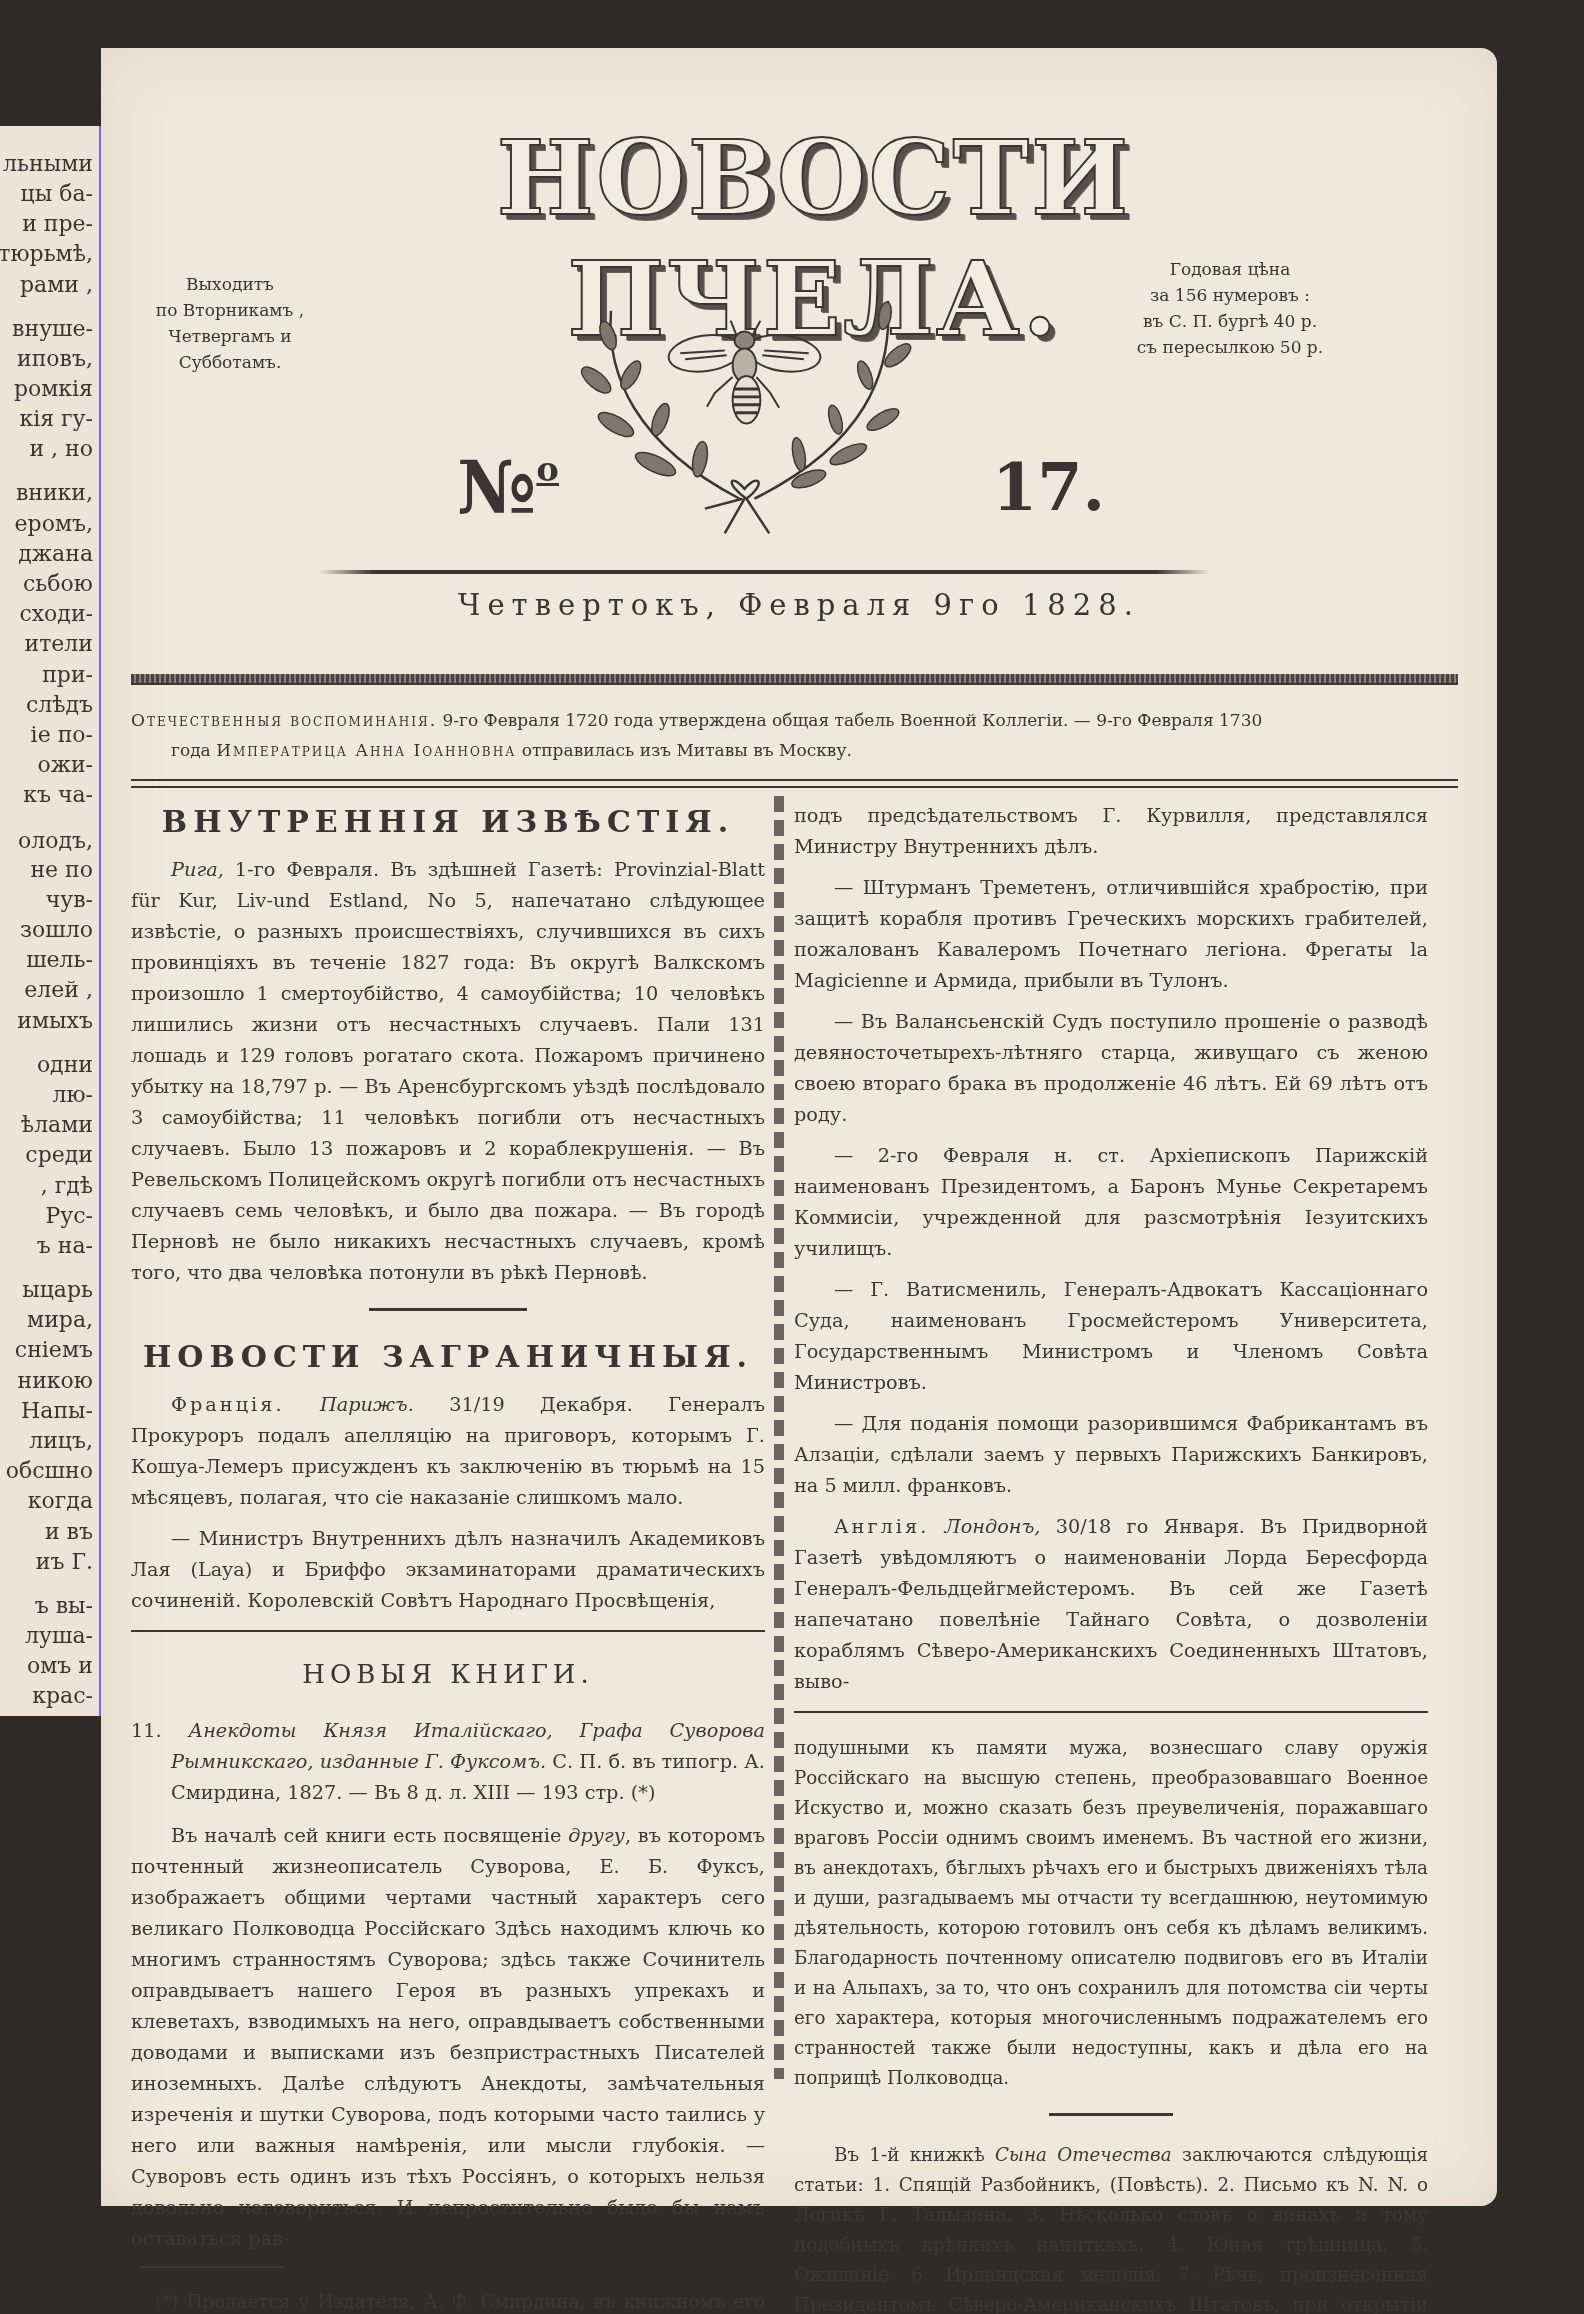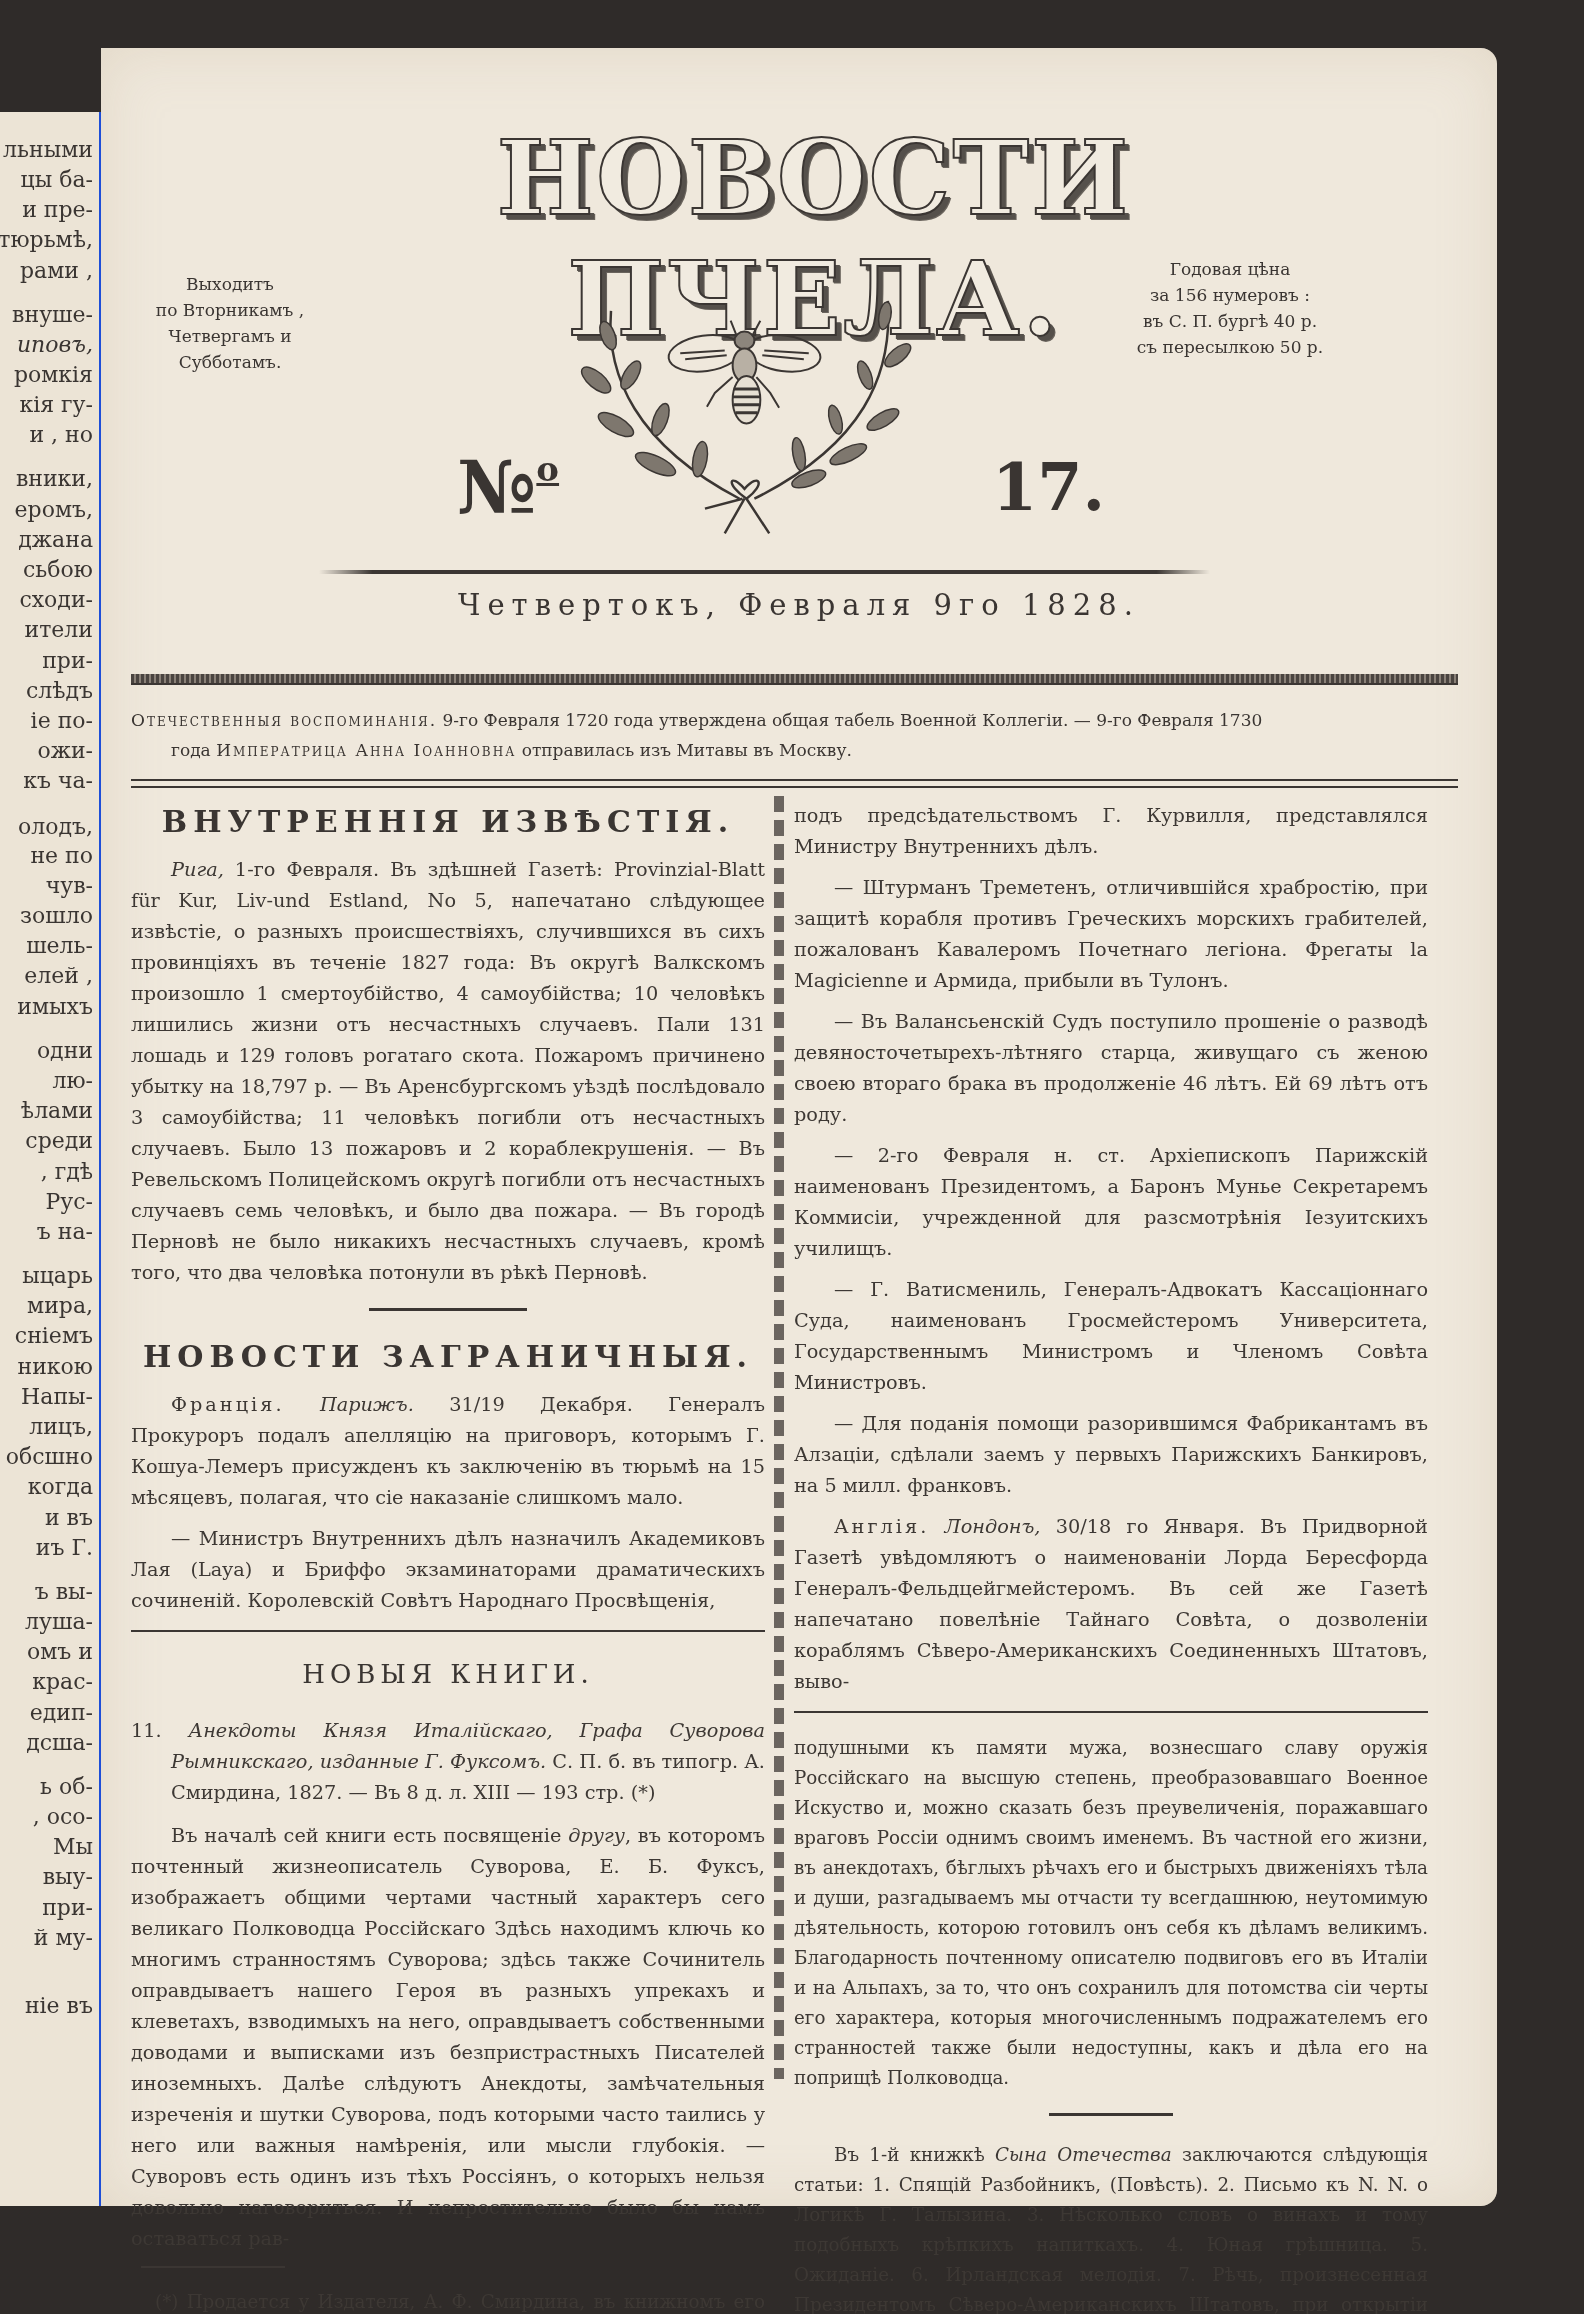--- a/index.html
+++ b/index.html
@@ -4,23 +4,23 @@
 <style>
   html, body { margin: 0; padding: 0; }
   body {
     width: 1584px; height: 2315px; position: relative; overflow: hidden;
     background: #2f2b29;
     font-family: "DejaVu Serif", "Liberation Serif", serif;
     color: #3a3532;
   }
   
   .prev-page {
-    position: absolute; left: 0; top: 112px; width: 99px; height: 2094px;
+    position: absolute; left: 0; top: 126px; width: 99px; height: 1590px;
     background: #ece4d6; overflow: hidden;
-    border-right: 3px solid #1d4ed8;
+    border-right: 3px solid #8b5cf6;
   }
   .prev-page .frag {
     position: absolute; right: 6px; text-align: right;
     font-size: 22px; line-height: 36px; white-space: nowrap; color: #3a3532;
   }
 
   .page {
     position: absolute; left: 101px; top: 48px; width: 1396px; height: 2158px;
     background: #efe8dc;
     border-top-right-radius: 16px; border-bottom-right-radius: 16px;
@@ -102,21 +102,21 @@
 </head>
 <body>
 
 <div class="prev-page" id="prev">
     <div class="frag" style="top: 20px;">льными</div>
     <div class="frag" style="top: 50px;">цы ба-</div>
     <div class="frag" style="top: 80px;">и пре-</div>
     <div class="frag" style="top: 110px;">тюрьмѣ,</div>
     <div class="frag" style="top: 141px; margin-left: 28px;">рами ,</div>
     <div class="frag" style="top: 185px;">внуше-</div>
-    <div class="frag" style="top: 215px; font-style: italic;">иповъ,</div>
+    <div class="frag" style="top: 215px;">иповъ,</div>
     <div class="frag" style="top: 245px;">ромкія</div>
     <div class="frag" style="top: 275px;">кія гу-</div>
     <div class="frag" style="top: 305px;">и , но</div>
     <div class="frag" style="top: 349px;">вники,</div>
     <div class="frag" style="top: 380px;">еромъ,</div>
     <div class="frag" style="top: 410px;">джана</div>
     <div class="frag" style="top: 440px;">сьбою</div>
     <div class="frag" style="top: 470px;">сходи-</div>
     <div class="frag" style="top: 500px;">ители</div>
     <div class="frag" style="top: 531px;">при-</div>

